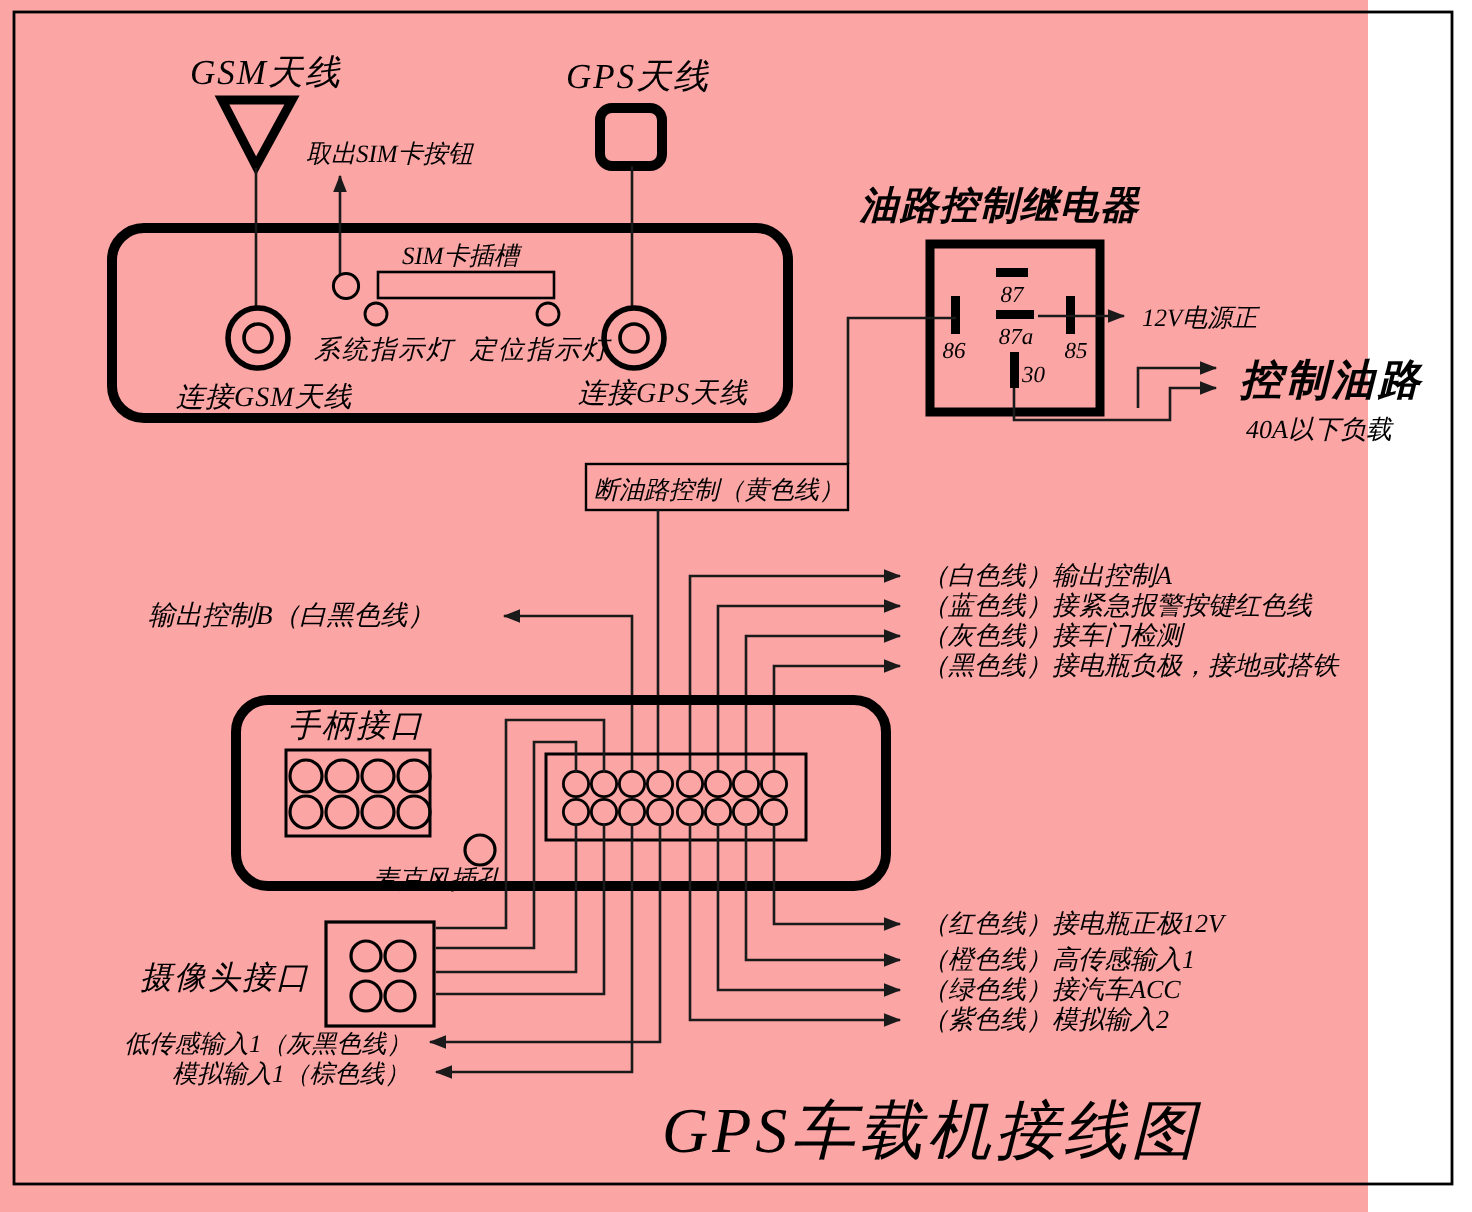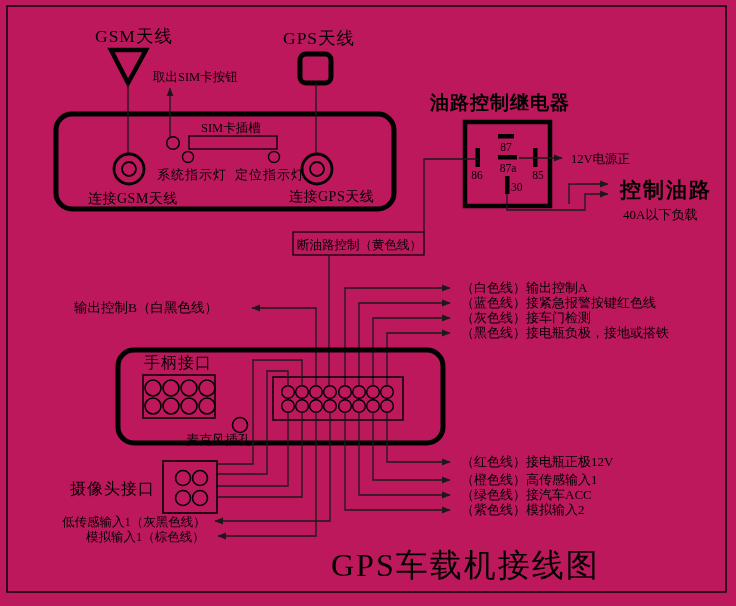--- a/index.html
+++ b/index.html
@@ -1,20 +1,21 @@
 <!DOCTYPE html>
 <html><head>
 <meta charset="utf-8">
 <style>
   html,body{margin:0;padding:0;background:#fff;}
   .stage{
     position:relative;
-    width:736px;height:606px;
-    background:#be185d;
+    width:684px;height:606px;
+    background:#fca5a5;
     font-family:"Liberation Serif","DejaVu Serif",serif;
+    font-style:italic;
   }
   svg{position:absolute;left:0;top:0;}
   text{fill:#000;}
   .lbl{font-size:13px;}
   .lbl-sm{font-size:12.5px;}
   .hdr{font-size:17.5px;letter-spacing:1px;}
   .hdr2{font-size:16px;letter-spacing:1px;}
   .relay-title{font-size:19px;font-weight:bold;letter-spacing:1px;}
   .ctrl{font-size:21px;font-weight:bold;letter-spacing:2px;}
   .pin{font-size:11.5px;font-family:"Liberation Serif","DejaVu Serif",serif;}

